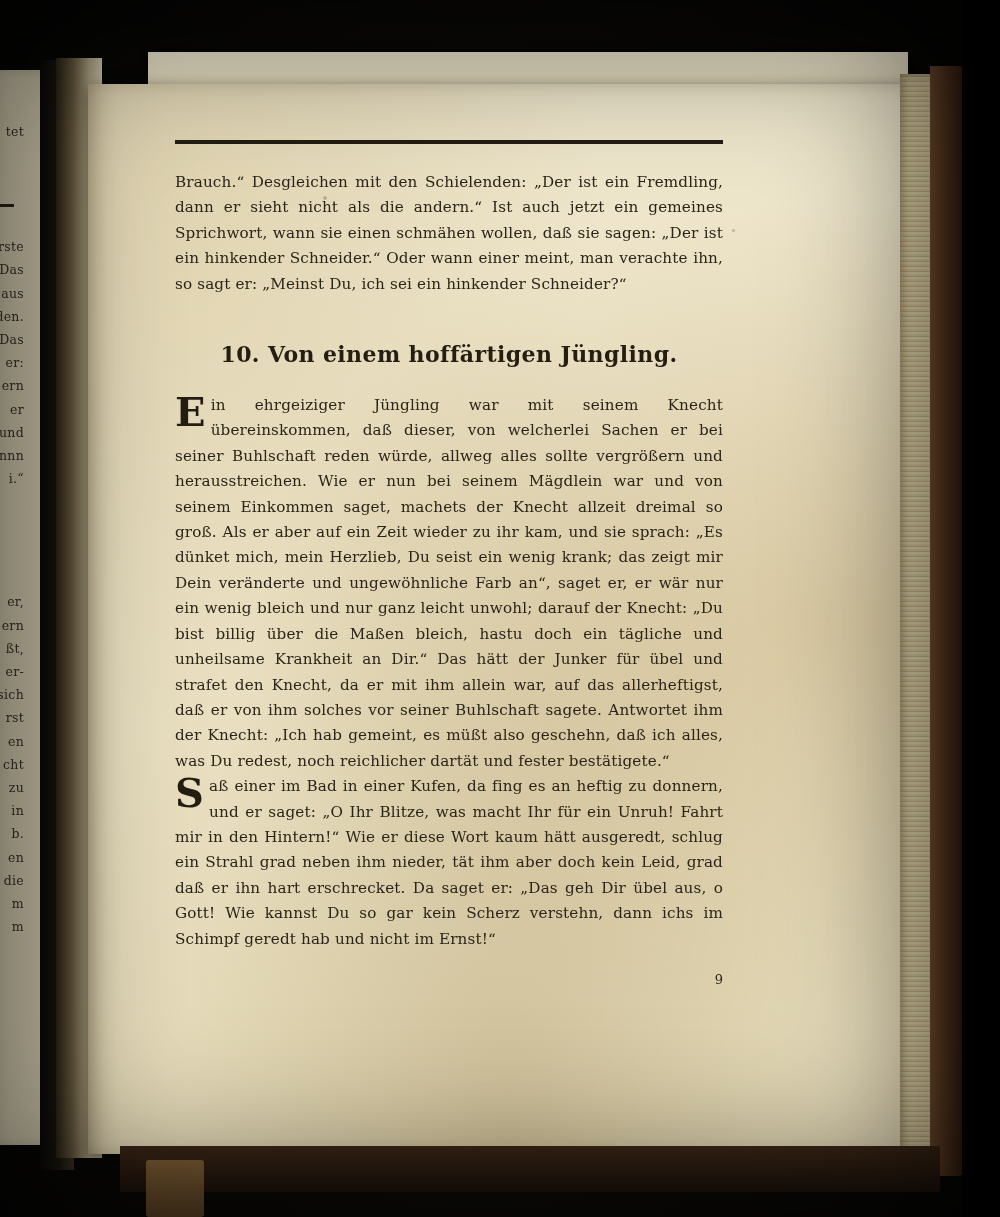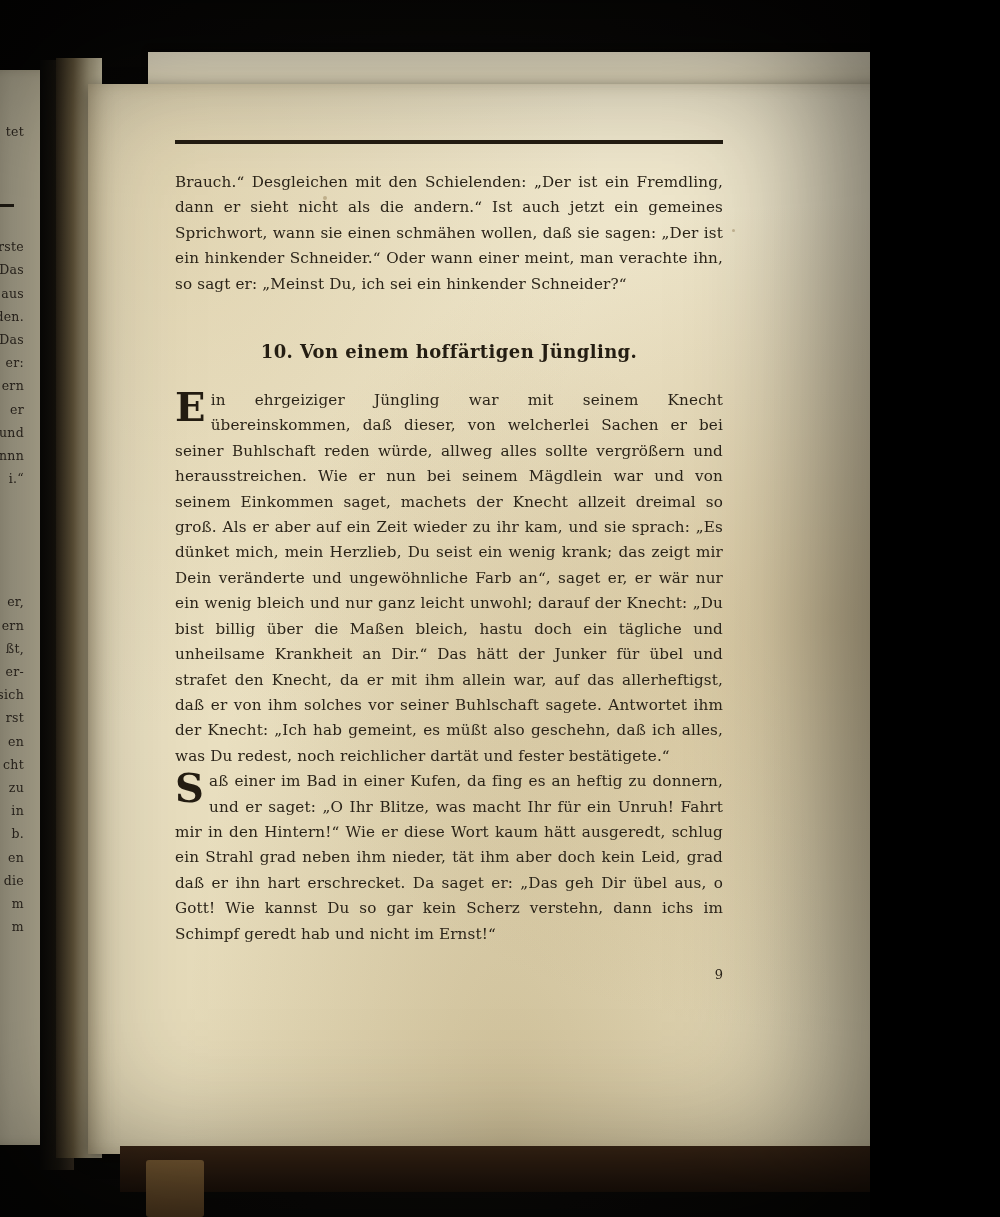--- a/index.html
+++ b/index.html
@@ -2,26 +2,25 @@
 <html><head>
 <meta charset="utf-8">
 <style>
   html, body {
     margin: 0;
     padding: 0;
     background: #000;
   }
   #page {
     position: relative;
-    width: 832px;
+    width: 962px;
     height: 1217px;
     background: #fca5a5;
     overflow: hidden;
     font-family: "DejaVu Serif", serif;
-    padding-left: 38px;
   }
 
   
   .backdrop {
     position: absolute;
     inset: 0;
     background:
       radial-gradient(ellipse at 50% 55%, #1a1611 0%, #0b0a08 60%, #050403 100%);
   }
 
@@ -173,21 +172,21 @@
     font-size: 15.2px;
     line-height: 25.4px;
     text-align: justify;
     letter-spacing: .15px;
   }
   .frak p { margin: 0; }
 
   .para-top { margin-bottom: 12px; }
 
   h2.chapter {
-    font-size: 18px;
+    font-size: 22px;
     font-weight: 700;
     text-align: center;
     color: #241d12;
     margin: 44px 0 26px 0;
     letter-spacing: .4px;
     font-family: "DejaVu Serif", serif;
   }
   h2.chapter.second { margin-top: 52px; }
 
   .dropcap-para { position: relative; }

